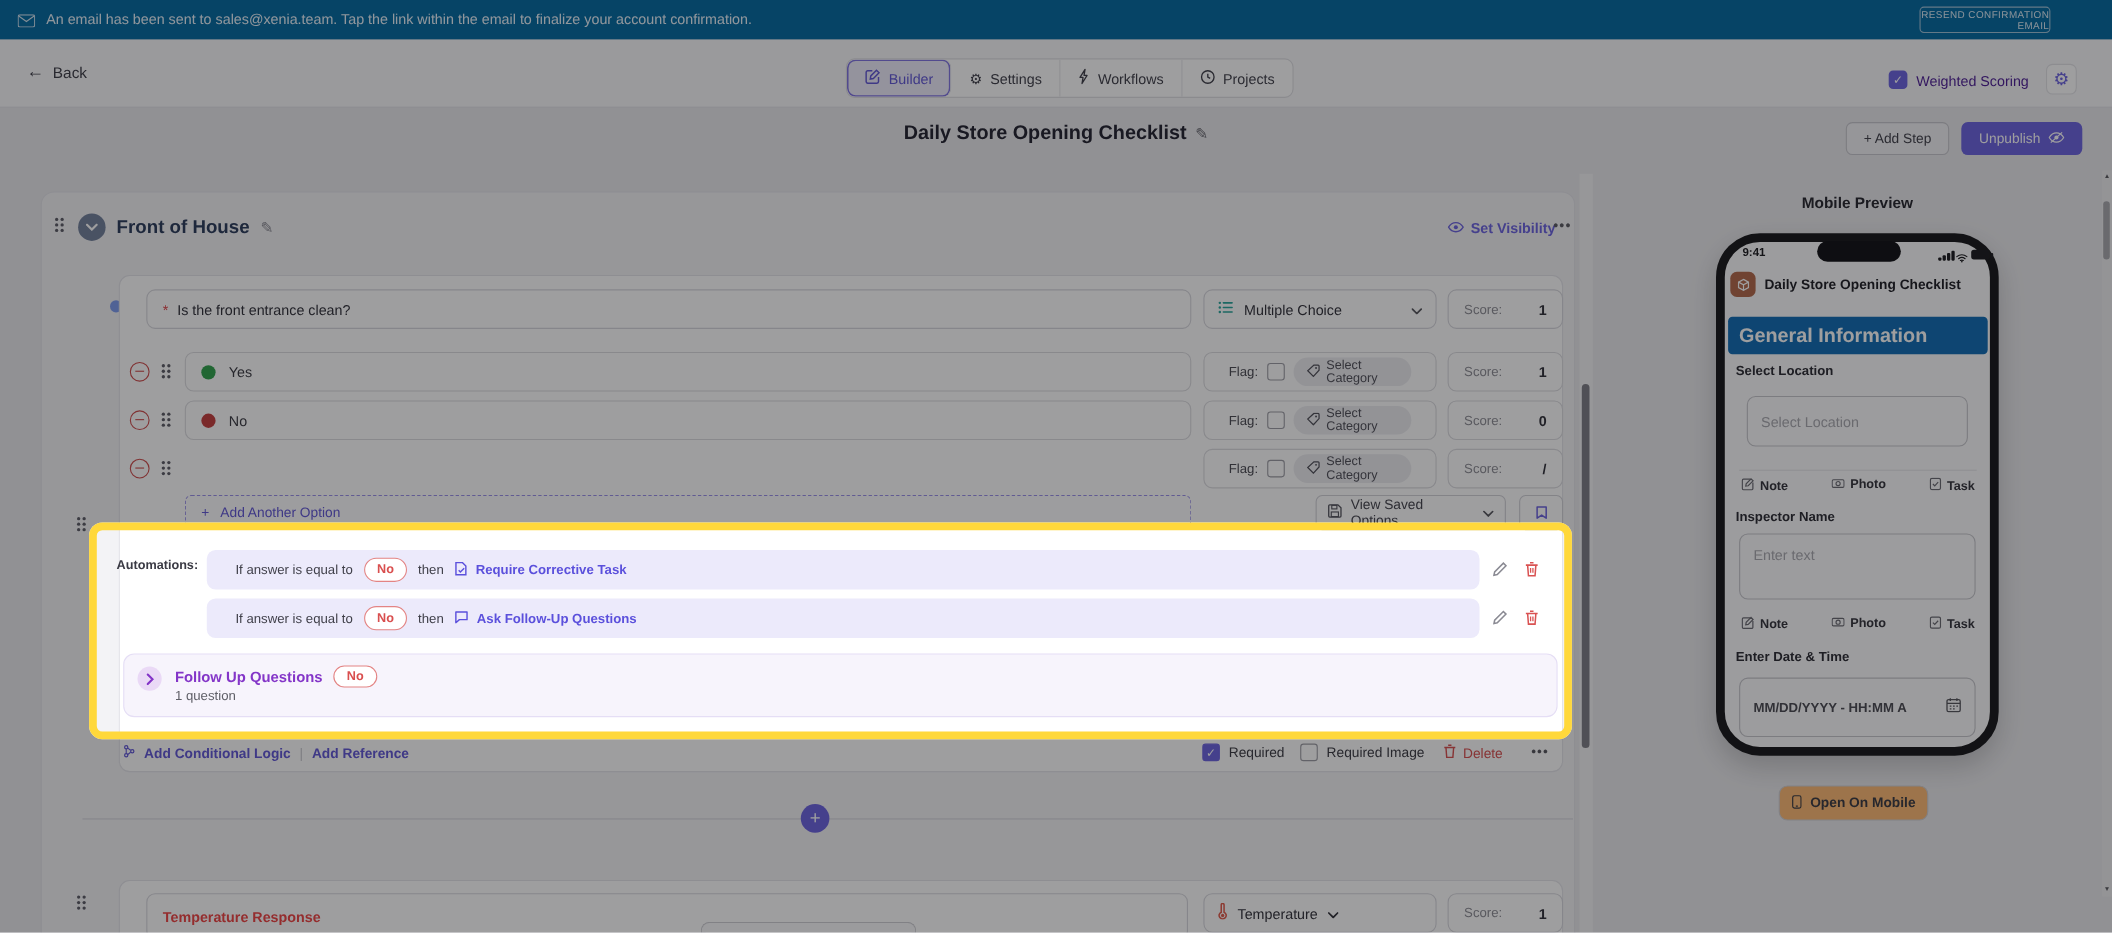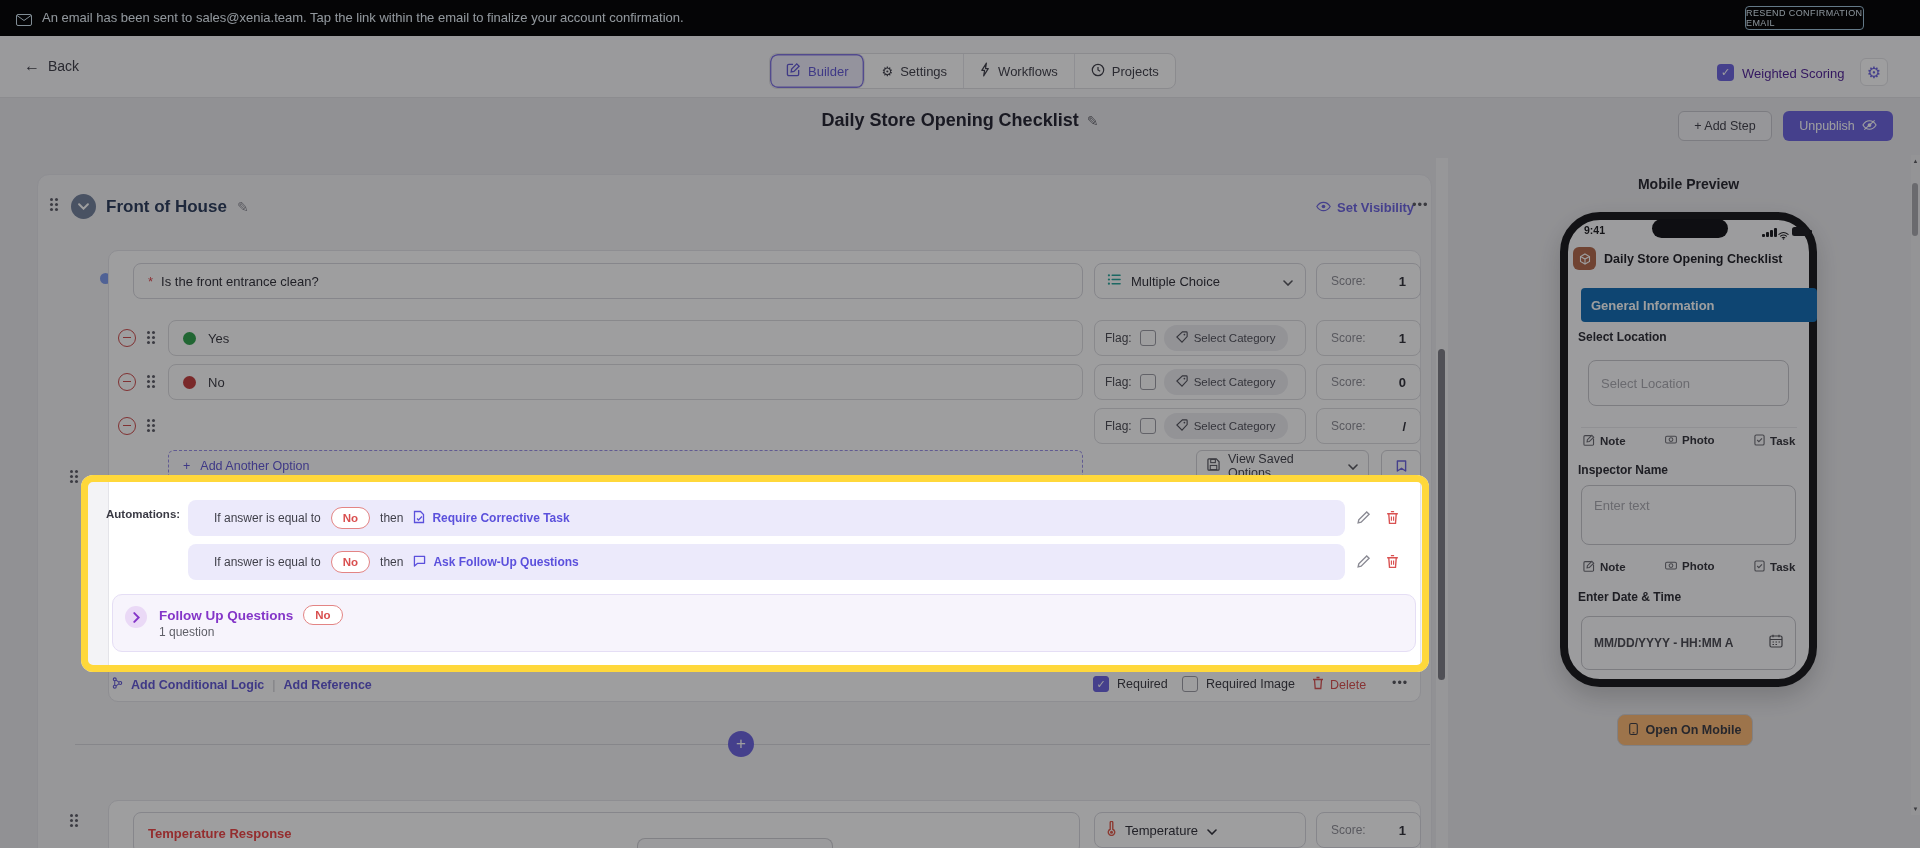--- a/index.html
+++ b/index.html
@@ -1,21 +1,21 @@
 <!DOCTYPE html>
 <html><head>
 <meta charset="utf-8">
 <style>
   * { margin:0; padding:0; box-sizing:border-box; }
   html,body { width:1920px; height:848px; font-family:"Liberation Sans", sans-serif; }
   .canvas { position:relative; width:1920px; height:848px; overflow:hidden; background:#EAEAED; }
   .abs { position:absolute; }
 
   
-  .banner { left:0; top:0; width:1920px; height:36px; background:#000000; display:flex; align-items:center; }
+  .banner { left:0; top:0; width:1920px; height:36px; background:#0369a1; display:flex; align-items:center;text-align:right; }
   .banner-msg { position:absolute; left:42px; top:0; line-height:36px; font-size:13px; color:#E9F3FA; }
   .banner-mail { position:absolute; left:16px; top:12px; }
   .resend-btn { position:absolute; left:1745px; top:6px; width:119px; height:24px; border:1px solid #9DC2D8; border-radius:4px;
     color:#DCEBF4; font-size:9px; letter-spacing:.4px; display:flex; align-items:center; justify-content:center; cursor:pointer; }
 
   
   .navbar { left:0; top:36px; width:1920px; height:62px; background:#F8F8FA; border-bottom:1px solid #E1E1E5; }
   .back { left:24px; top:58px; display:flex; align-items:center; gap:8px; font-size:14px; color:#3C3C46; cursor:pointer; }
   .back .arr { font-size:16px; line-height:1; }
   .tabgroup { left:769px; top:53px; height:36px; display:flex; background:#FFFFFF; border:1px solid #DFDFE3; border-radius:8px; overflow:hidden; }
@@ -61,21 +61,21 @@
   .score-box .sv { font-size:13px; font-weight:bold; color:#2F2F38; }
 
   .opt-row { left:0; width:1920px; height:36px; }
   .minus-circle { position:absolute; left:118px; top:9px; width:18px; height:18px; border:1.6px solid #CE4B4B; border-radius:50%; cursor:pointer; }
   .minus-circle::after { content:""; position:absolute; left:3.5px; top:6.6px; width:8px; height:1.8px; background:#CE4B4B; }
   .opt-drag { position:absolute; left:147px; top:11px; cursor:grab; }
   .opt-input { position:absolute; left:168px; top:0; width:915px; height:36px; border:1px solid #DCDCE0; border-radius:8px; background:#fff;
     display:flex; align-items:center; gap:12px; padding:0 14px; font-size:13px; color:#3A3A42; }
   .dot { width:13px; height:13px; border-radius:50%; }
   .flag-group { position:absolute; left:1094px; top:0; width:212px; height:36px; border:1px solid #DCDCE0; border-radius:8px; background:#fff;
-    display:flex; align-items:center; padding:0 10px; gap:8px; }
+    display:flex; align-items:center; padding:0 22px; gap:8px; }
   .flag-label { font-size:12px; color:#4A4A52; }
   .cb { width:16px; height:16px; border:1.5px solid #9C9CA4; border-radius:3px; background:#fff; cursor:pointer; flex:none; }
   .cb.checked { background:#6C63E0; border-color:#6C63E0; color:#fff; font-size:11px; display:flex; align-items:center; justify-content:center; }
   .cat-pill { display:flex; align-items:center; gap:6px; background:#EDEDF1; border-radius:13px; height:26px; padding:0 12px;
     font-size:11.5px; color:#4F4F58; cursor:pointer; }
   .opt-score { position:absolute; top:0; left:1316px; width:105px; height:36px; border:1px solid #DCDCE0; border-radius:8px; background:#fff;
     display:flex; align-items:center; justify-content:space-between; padding:0 14px; }
 
   .add-opt { left:168px; top:450px; width:915px; height:32px; border:1.5px dashed #9A8FEA; border-radius:6px; background:#FDFDFF;
     display:flex; align-items:center; gap:10px; padding:0 14px; font-size:12.5px; color:#6157D6; cursor:pointer; }
@@ -132,22 +132,22 @@
     box-shadow:0 10px 24px rgba(0,0,0,.18); }
   .ph-time { left:1584px; top:224px; font-size:10.5px; font-weight:bold; color:#1A1A1E; }
   .notch { left:1652px; top:219px; width:76px; height:19px; background:#101014; border-radius:10px; }
   .sig { left:1762px; top:228px; display:flex; align-items:flex-end; gap:1.5px; }
   .sig i { display:block; width:2.5px; background:#1A1A1E; border-radius:1px; }
   .wifi { left:1778px; top:226px; }
   .batt { left:1792px; top:227px; width:17px; height:9px; background:#1A1A1E; border-radius:2.5px; }
   .batt::after { content:""; position:absolute; right:-3px; top:2.5px; width:2px; height:4px; background:#1A1A1E; border-radius:0 1px 1px 0; }
   .app-icon { left:1573px; top:247px; width:23px; height:23px; background:#B2684A; border-radius:6px; display:flex; align-items:center; justify-content:center; }
   .app-title { left:1604px; top:252px; font-size:12.5px; font-weight:bold; color:#1D1D24; }
-  .mp-banner { left:1571px; top:288px; width:236px; height:34px; background:#0F6CB4; border-radius:4px; color:#fff; font-size:13px;
-    font-weight:bold; display:flex; align-items:center; padding:0 10px;margin-left:10px; }
+  .mp-banner { left:1571px; top:288px; width:236px; height:34px; background:#0F6CB4; border-radius:4px; color:#fff; font-size:18px;
+    font-weight:bold; display:flex; align-items:center; padding:0 10px; }
   .mp-label { font-size:12px; font-weight:bold; color:#2B2B33; }
   .mp-input { border:1.5px solid #C6C6CC; border-radius:8px; background:#FCFCFD; }
   .mp-ph { font-size:13px; color:#A9A9B0; }
   .npt { display:flex; align-items:center; gap:5px; font-size:11.5px; font-weight:bold; color:#33333B; cursor:pointer; }
   .npt svg { color:#6A6A72; }
   .mp-divider { left:1581px; width:216px; height:1px; background:#E8E8EB; }
   .open-btn { left:1617px; top:714px; width:136px; height:32px; background:#fdba74; border:1px solid #CFCFD4; border-radius:8px;
     display:flex; align-items:center; justify-content:center; gap:8px; font-size:12.5px; font-weight:bold; color:#3A3A42; cursor:pointer; }
 
   

